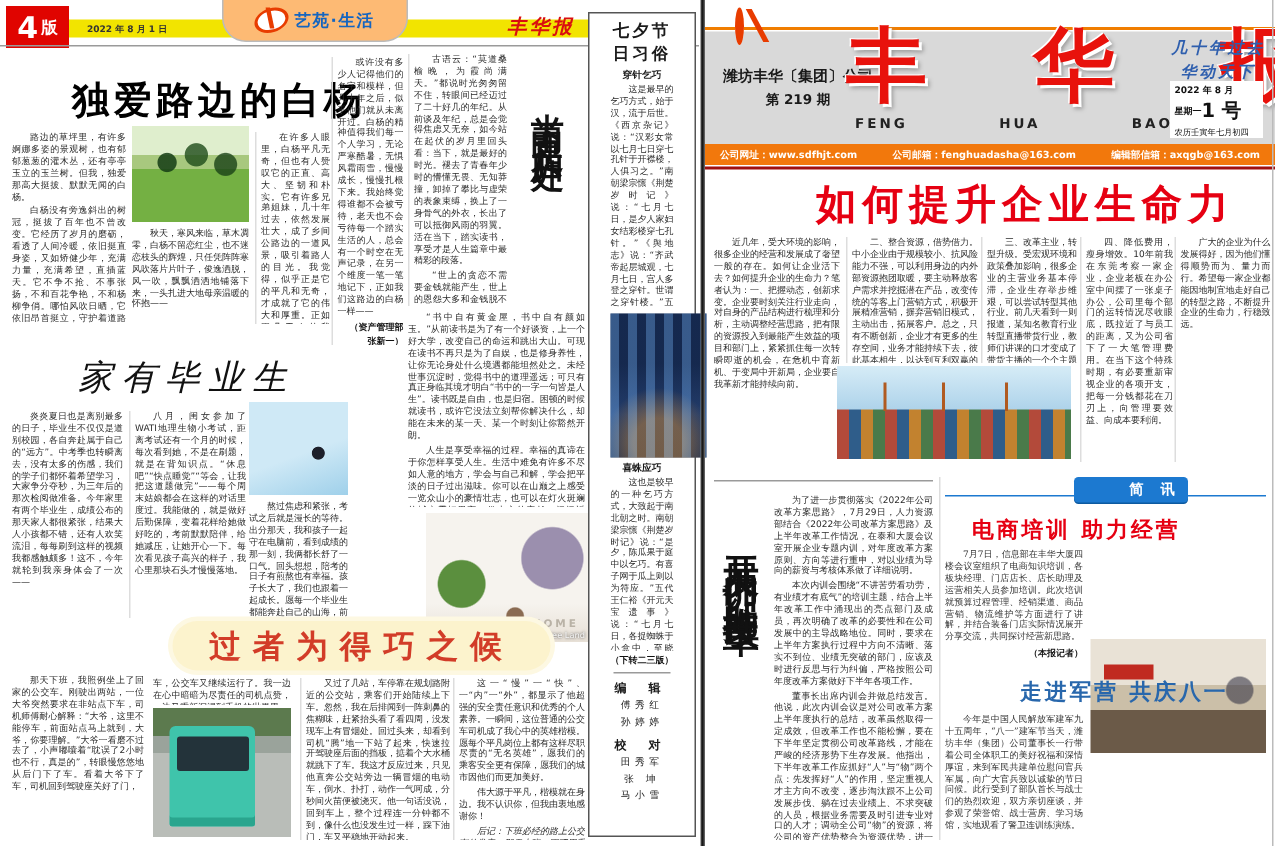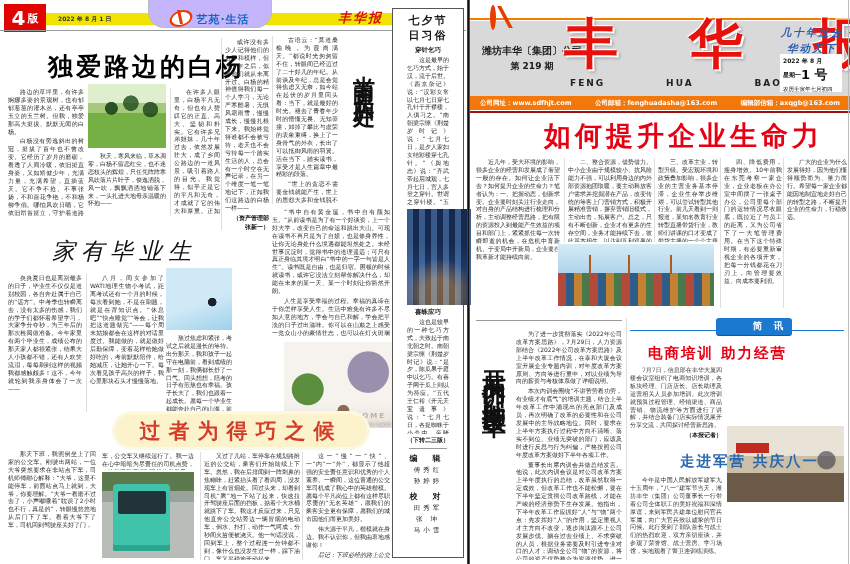--- a/index.html
+++ b/index.html
@@ -6,22 +6,22 @@
   #canvas{position:relative;width:850px;height:564px;background:#fff;overflow:hidden;
           font-family:"DejaVu Sans","Liberation Sans",sans-serif;color:#1a1a1a;}
   .abs{position:absolute;}
   .t{font-size:6px;line-height:1.32;text-align:justify;color:#2b2b2b;margin:0 0 2px 0;text-indent:2em;}
   .tw{overflow:hidden;}
   .by{font-size:6px;font-weight:bold;text-align:right;color:#111;margin-top:2px;}
   .serif{font-family:"DejaVu Serif","Liberation Serif",serif;}
   
   .pagebox{background:#e00400;color:#fff;display:flex;align-items:center;justify-content:center;gap:2px;}
   .ybar{background:#f2e400;}
-  .whitetab{background:#c4b5fd;border:1px solid #bbb;border-top:none;border-radius:0 0 16px 16px;
-            display:flex;align-items:flex-end;justify-content:center;gap:4px;}
+  .whitetab{background:#fdba74;border:1px solid #bbb;border-top:none;border-radius:0 0 16px 16px;
+            display:flex;align-items:center;justify-content:center;gap:4px;}
   .logo-swirl{width:18px;height:13px;border:2px solid #e83c00;border-radius:50%;transform:skewX(-18deg);position:relative;background:#fff;}
   .logo-swirl i{position:absolute;left:6px;top:-2px;width:3px;height:14px;background:#e83c00;transform:skewX(28deg);}
   .secname{color:#1565c0;font-weight:bold;font-size:11px;letter-spacing:1px;}
   .paper-red{color:#d90f0f;font-weight:bold;font-style:italic;font-size:13px;letter-spacing:2px;}
   .h-big{font-weight:900;color:#000;letter-spacing:3px;}
   .vhead{writing-mode:vertical-rl;text-orientation:upright;font-weight:900;color:#111;
          font-family:"DejaVu Serif",serif;letter-spacing:6px;}
   .callig{font-family:"DejaVu Serif","Liberation Serif",serif;font-weight:normal;font-style:italic;}
   .heroband{background:#fcf3cd;border-radius:18px;display:flex;align-items:center;justify-content:center;
             box-shadow:0 0 0 3px #fdf8e2;}

